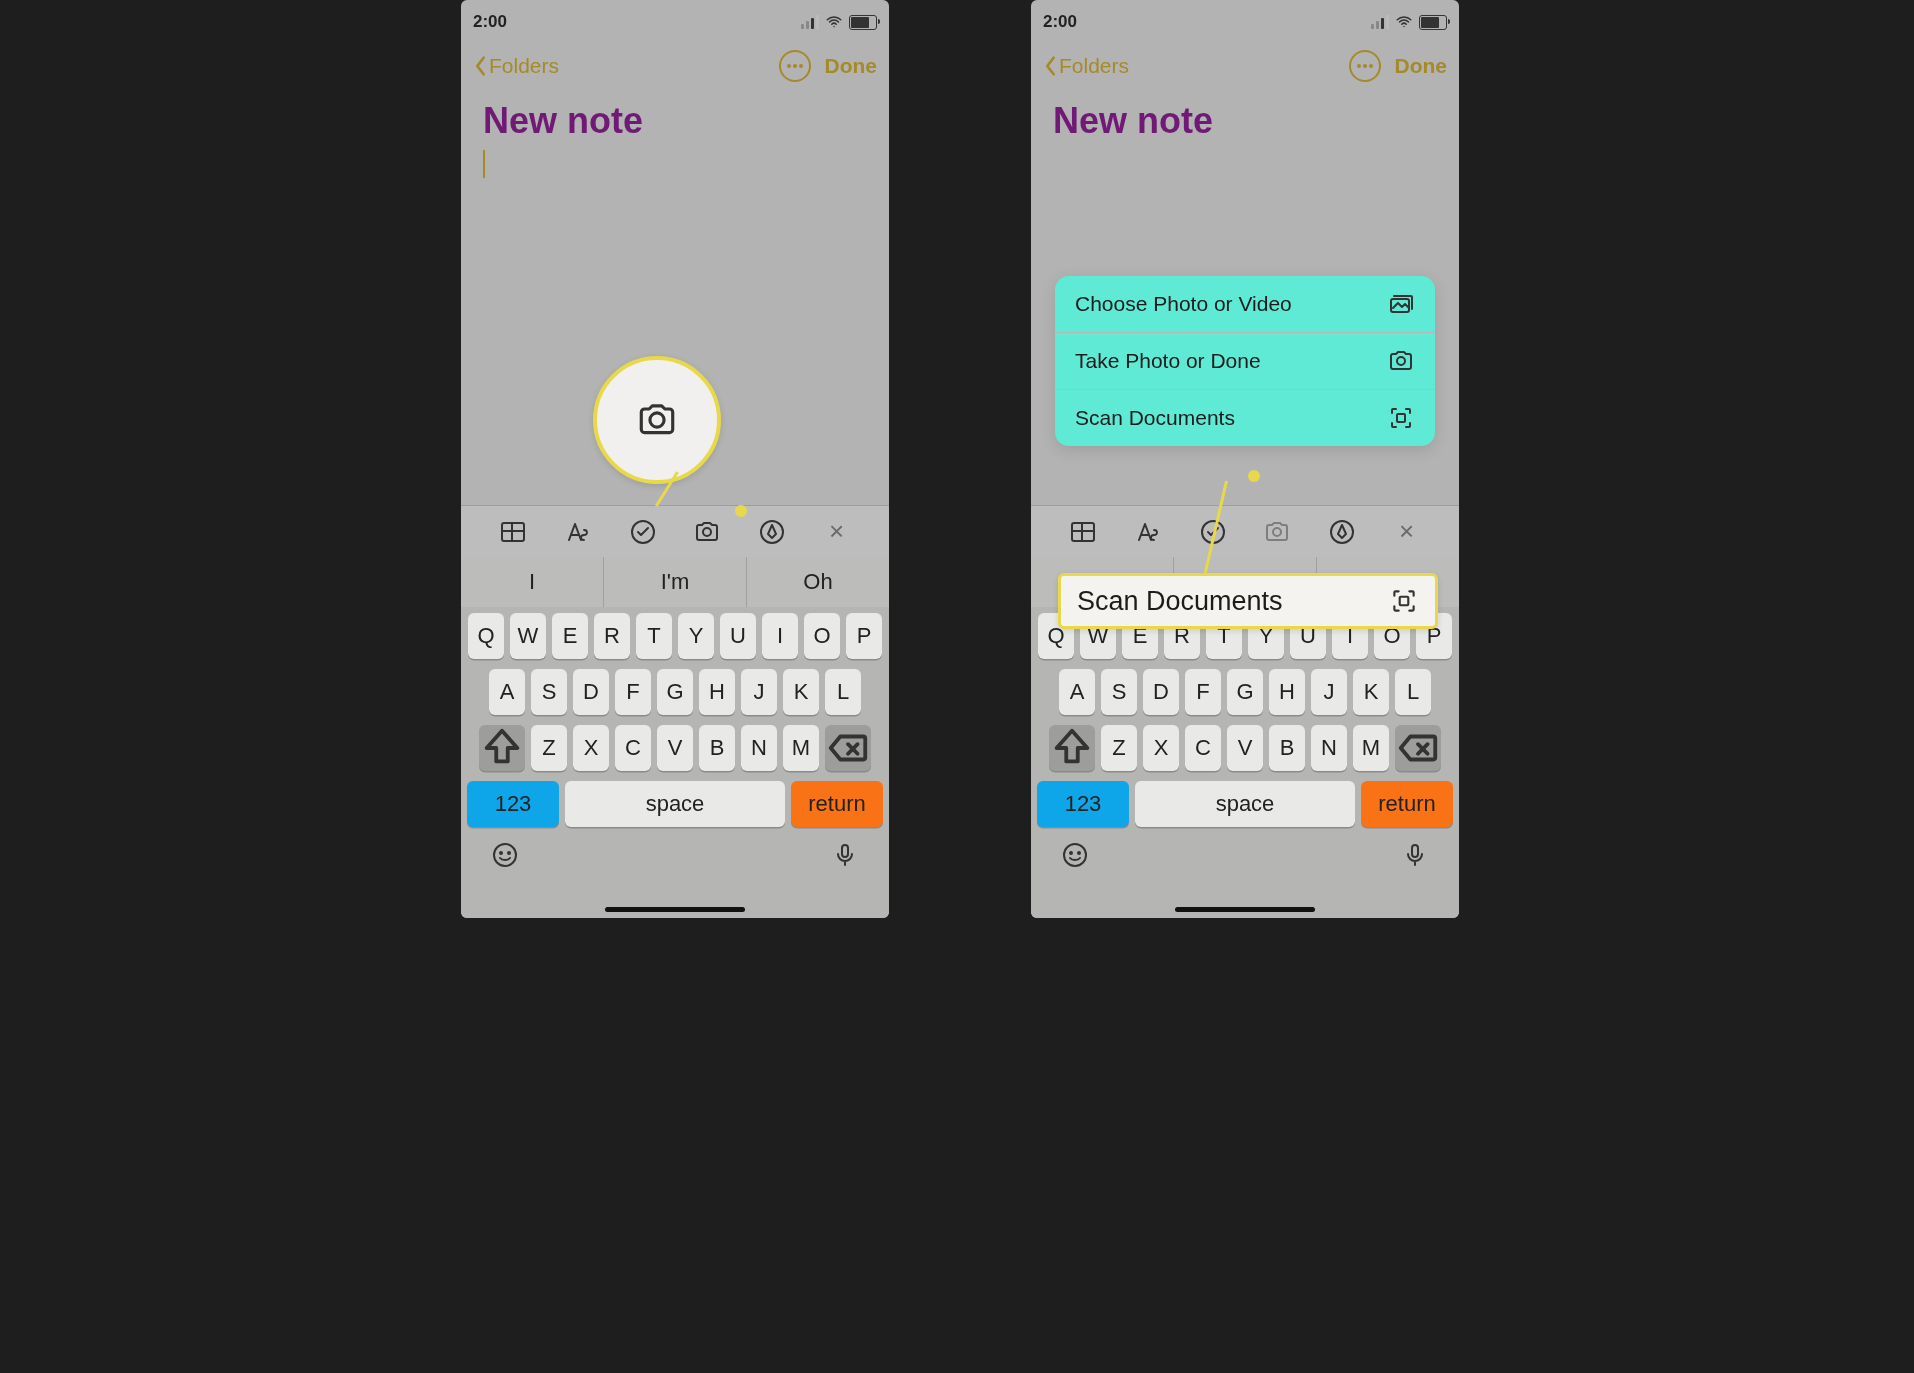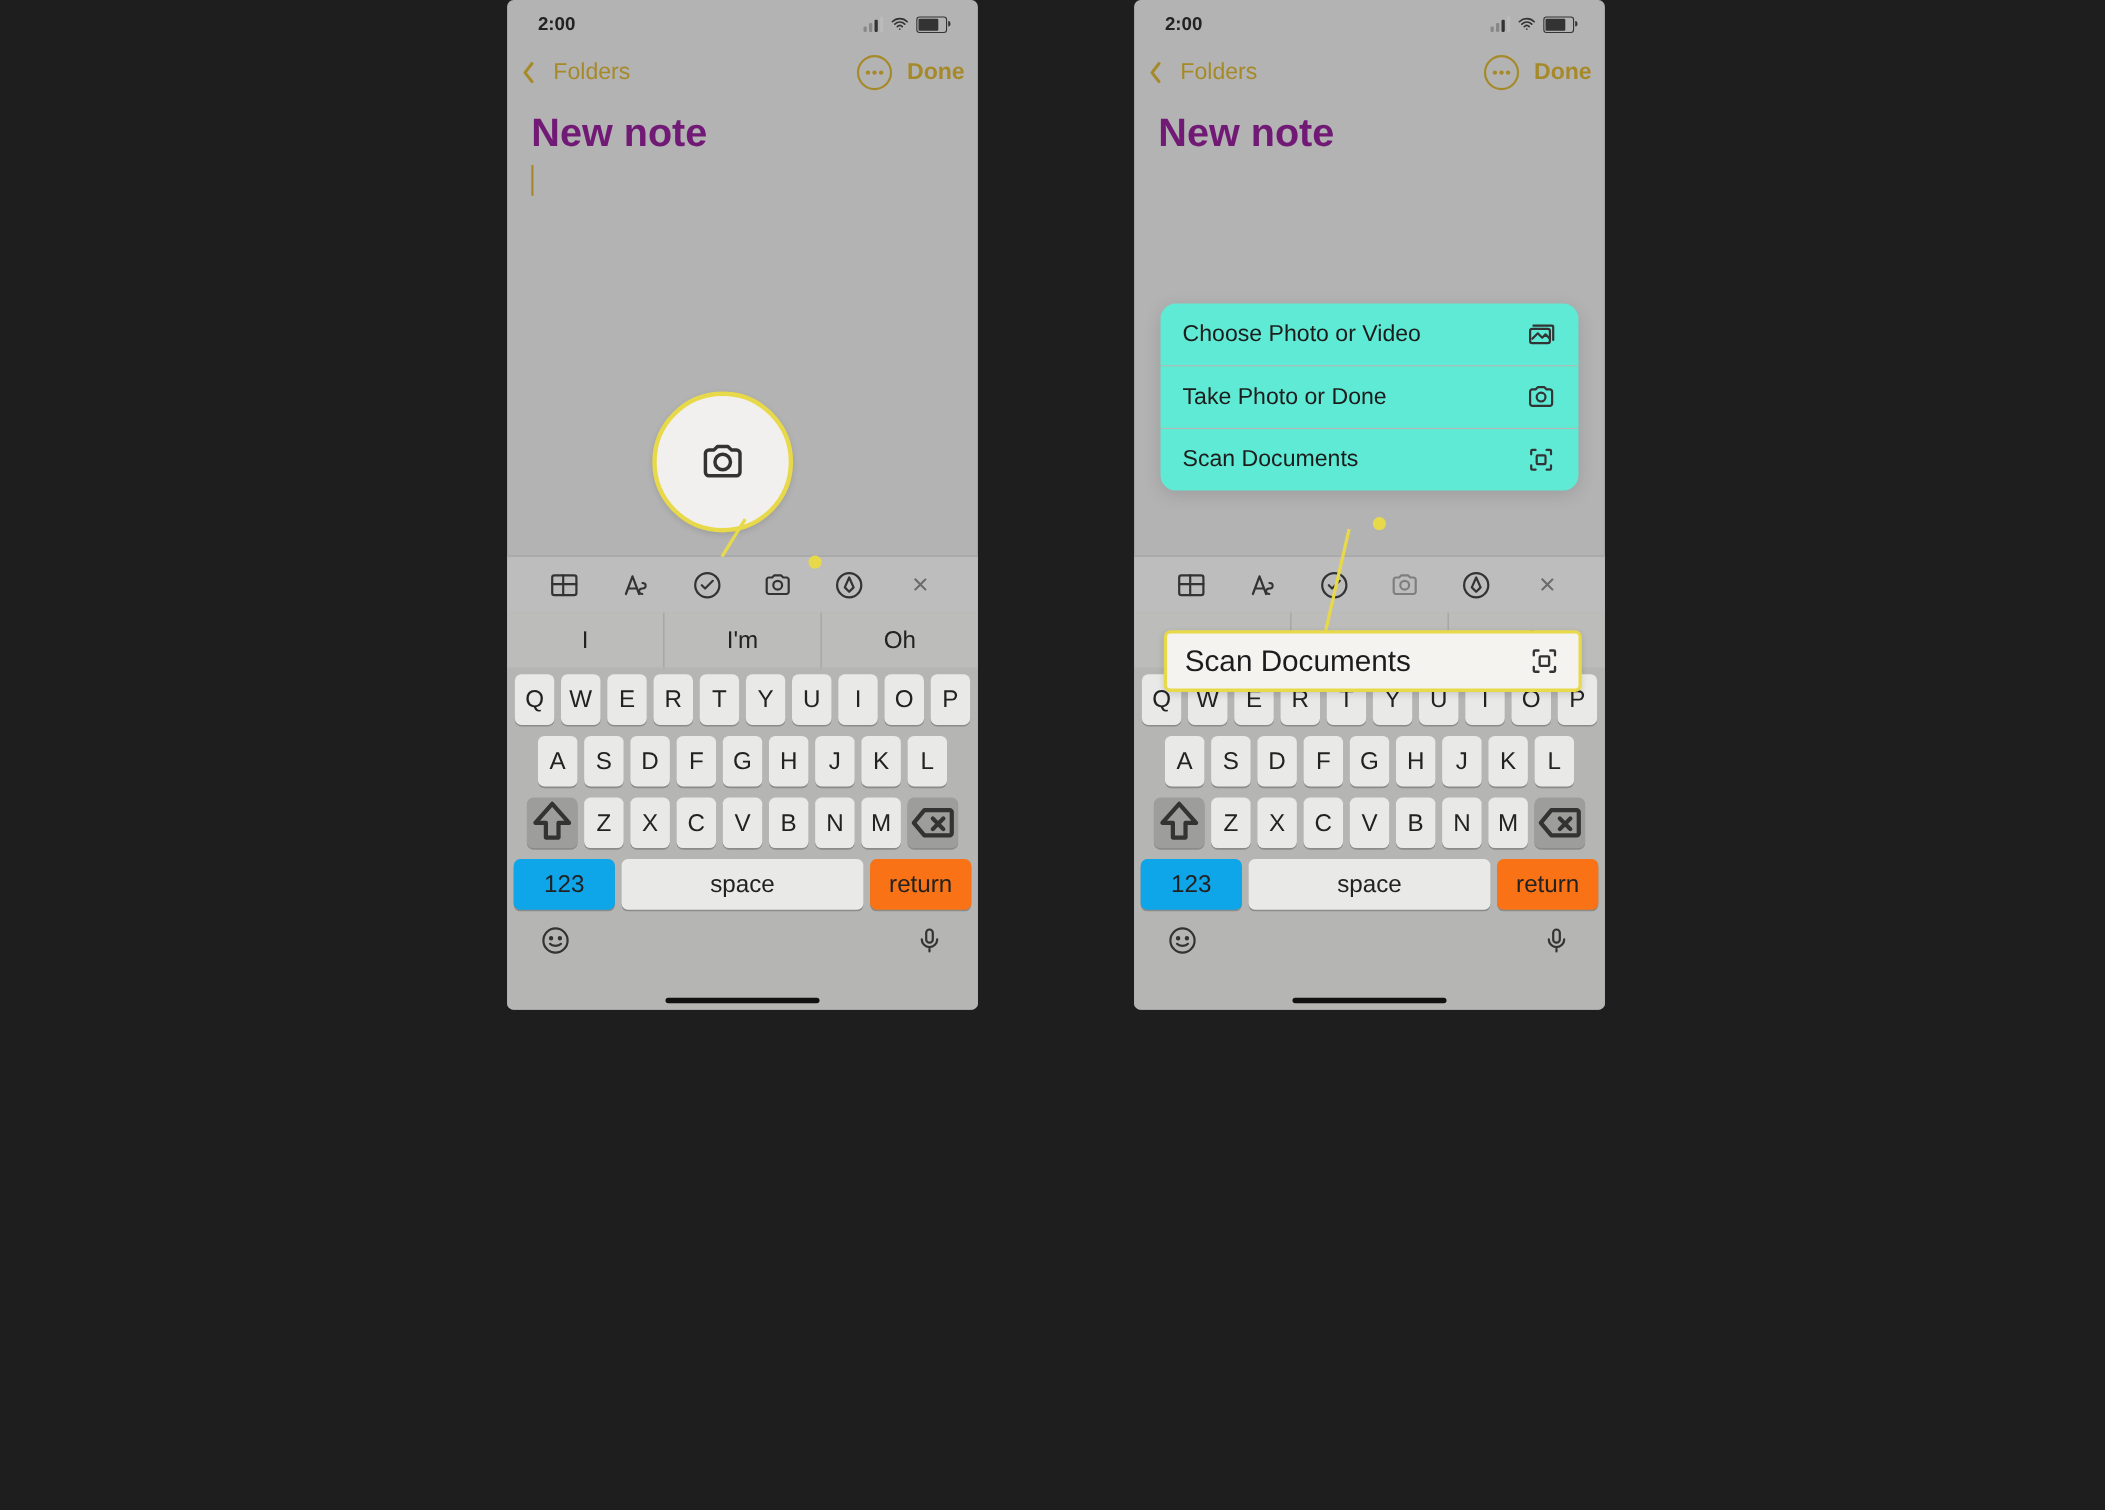--- a/index.html
+++ b/index.html
@@ -1,35 +1,35 @@
 <!DOCTYPE html>
 <html><head>
 <meta charset="utf-8">
 <style>
   html,body{margin:0;padding:0;background:#1e1e1e;font-family:-apple-system,Helvetica,Arial,sans-serif;}
   .stage{width:1288px;height:921px;position:relative;margin:0 auto;}
   .phone{position:absolute;width:428px;height:918px;background:#b3b3b3;border-radius:6px;overflow:hidden;filter:grayscale(0) brightness(1);}
   #ph1{left:148px;top:0;}
   #ph2{left:718px;top:0;}
   
-  .status{display:flex;justify-content:space-between;align-items:center;height:44px;padding:0 28px;font-size:17px;font-weight:600;color:#222;}
+  .status{display:flex;justify-content:space-between;align-items:center;height:44px;padding:0 12px;font-size:17px;font-weight:600;color:#222;}
   .status .right{display:flex;align-items:center;gap:6px;}
   .bars{display:flex;align-items:flex-end;gap:2px;}
   .bars span{width:3px;background:#888;border-radius:1px;}
   .bars span:nth-child(1){height:5px;}
   .bars span:nth-child(2){height:8px;}
   .bars span:nth-child(3){height:11px;background:#333;}
   .bars span:nth-child(4){height:14px;background:#bbb;}
   .wifi{width:18px;height:18px;}
   .batt{width:26px;height:13px;border:1.5px solid #333;border-radius:3px;position:relative;}
   .batt::after{content:"";position:absolute;right:-4px;top:3px;width:2.5px;height:5px;background:#333;border-radius:0 2px 2px 0;}
   .batt-fill{position:absolute;left:1px;top:1px;bottom:1px;width:70%;background:#333;border-radius:1px;}
   
   .nav{display:flex;align-items:center;height:44px;padding:0 12px;color:#a68a2a;font-size:21px;}
-  .back{display:flex;align-items:center;gap:16px;}
+  .back{display:flex;align-items:center;gap:2px;}
   .chev{width:14px;height:22px;}
   .nav .sp{flex:1;}
   .more{width:28px;height:28px;border:2.5px solid #a68a2a;border-radius:50%;display:flex;align-items:center;justify-content:center;margin-right:14px;}
   .more .d{width:4px;height:4px;background:#a68a2a;border-radius:50%;margin:0 1px;}
   .done{font-weight:700;}
   
   .note{padding:8px 22px;}
   .title{font-size:36px;font-weight:800;color:#701a75;margin:4px 0 8px;}
   .cursor{width:2px;height:28px;background:#a68a2a;margin-top:4px;}
   

